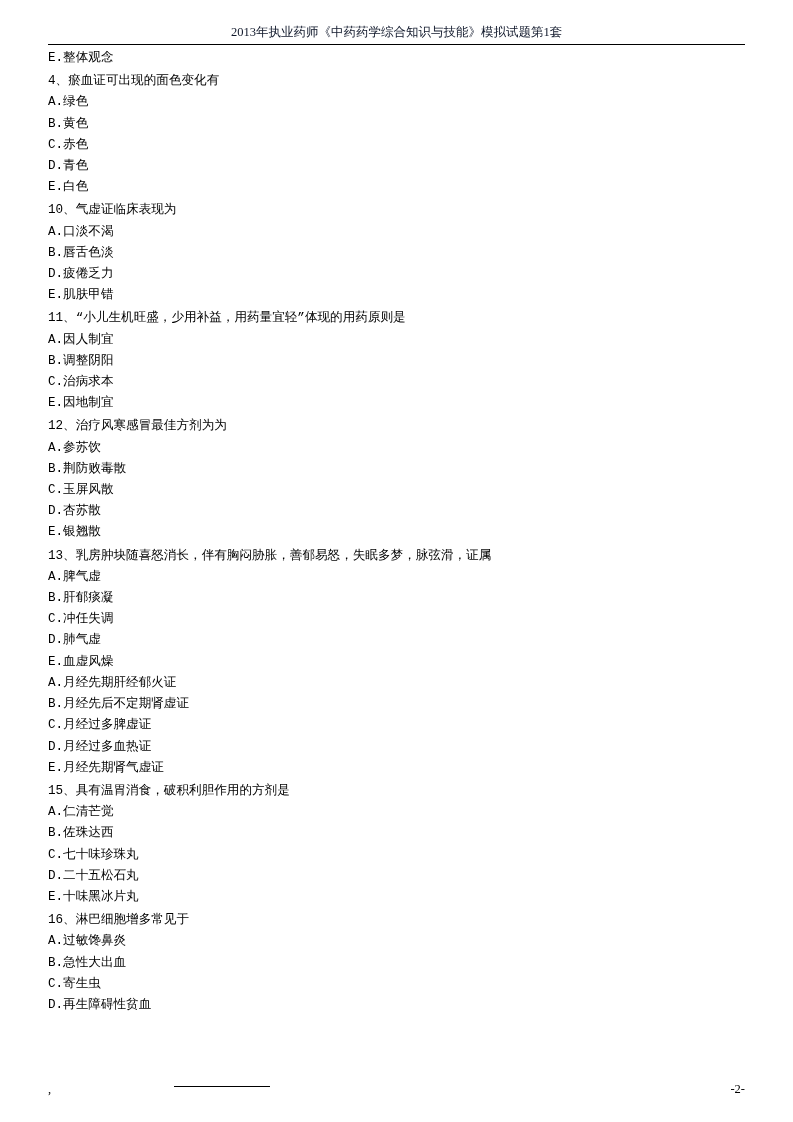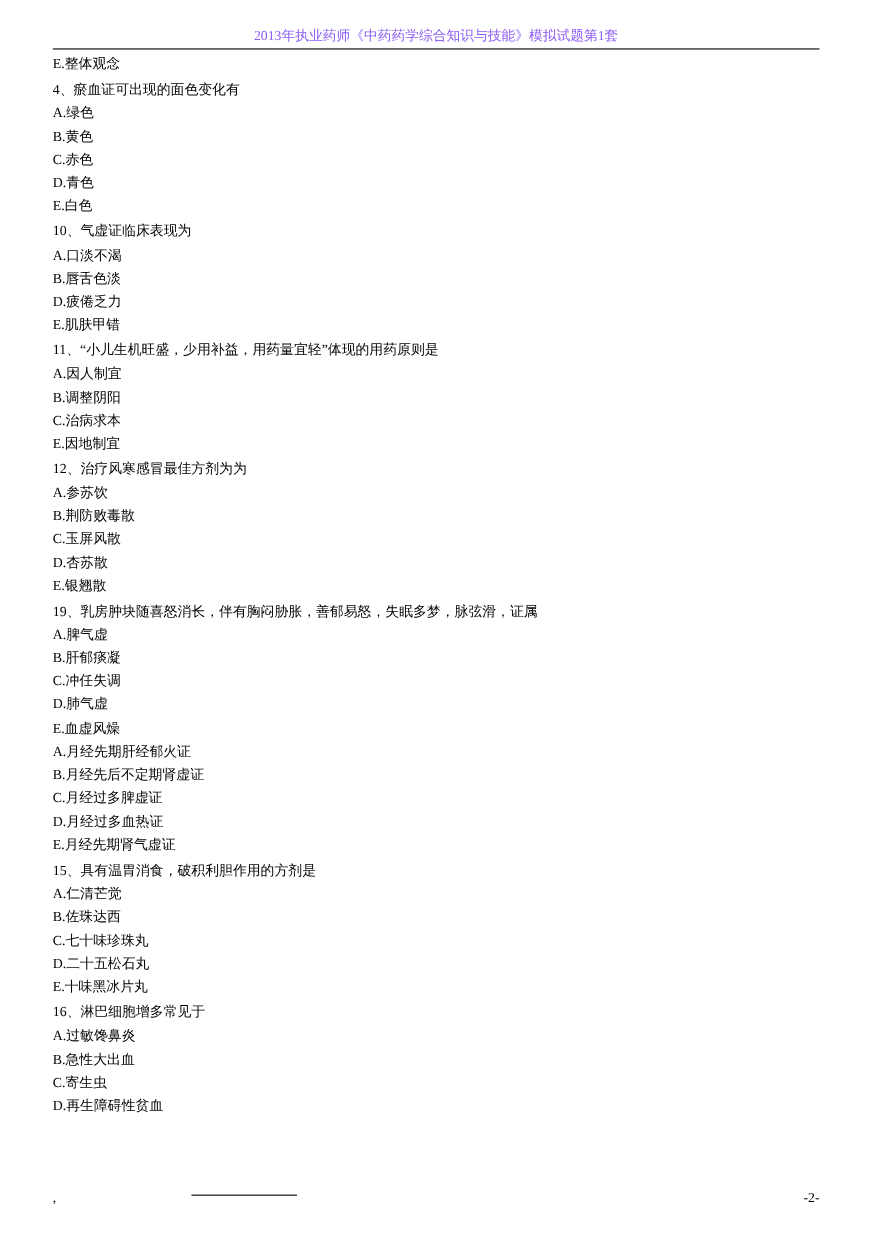--- a/index.html
+++ b/index.html
@@ -21,39 +21,40 @@
     overflow: hidden;
   }
   .header {
     position: absolute;
     top: 24px;
     left: 56px;
     right: 56px;
     text-align: center;
     font-size: 12.5px;
     line-height: 1.4;
-    color: #8b5cf6;
+    color: #0f172a;
     white-space: nowrap;
   }
   .header-rule {
     position: absolute;
     top: 44px;
     left: 48px;
     right: 48px;
     border-top: 1px solid #000;
     height: 0;
   }
   .content {
     position: absolute;
     top: 48px;
     left: 48px;
     right: 48px;
     bottom: 70px;
     font-size: 12.6px;
     line-height: 21.2px;
+    font-family: Liberation Mono, monospace;
   }
   .line {
     margin: 0;
     padding: 0;
     white-space: pre-wrap;
   }
   .q {
     margin-top: 2px;
   }
   .opt {
@@ -114,21 +115,21 @@
     <p class="line opt">A.因人制宜</p>
     <p class="line opt">B.调整阴阳</p>
     <p class="line opt">C.治病求本</p>
     <p class="line opt">E.因地制宜</p>
     <p class="line q">12、治疗风寒感冒最佳方剂为为</p>
     <p class="line opt">A.参苏饮</p>
     <p class="line opt">B.荆防败毒散</p>
     <p class="line opt">C.玉屏风散</p>
     <p class="line opt">D.杏苏散</p>
     <p class="line opt">E.银翘散</p>
-    <p class="line q">19、乳房肿块随喜怒消长，伴有胸闷胁胀，善郁易怒，失眠多梦，脉弦滑，证属</p>
+    <p class="line q">13、乳房肿块随喜怒消长，伴有胸闷胁胀，善郁易怒，失眠多梦，脉弦滑，证属</p>
     <p class="line opt">A.脾气虚</p>
     <p class="line opt">B.肝郁痰凝</p>
     <p class="line opt">C.冲任失调</p>
     <p class="line opt">D.肺气虚</p>
     <p class="line opt">E.血虚风燥</p>
     <p class="line opt">A.月经先期肝经郁火证</p>
     <p class="line opt">B.月经先后不定期肾虚证</p>
     <p class="line opt">C.月经过多脾虚证</p>
     <p class="line opt">D.月经过多血热证</p>
     <p class="line opt">E.月经先期肾气虚证</p>

